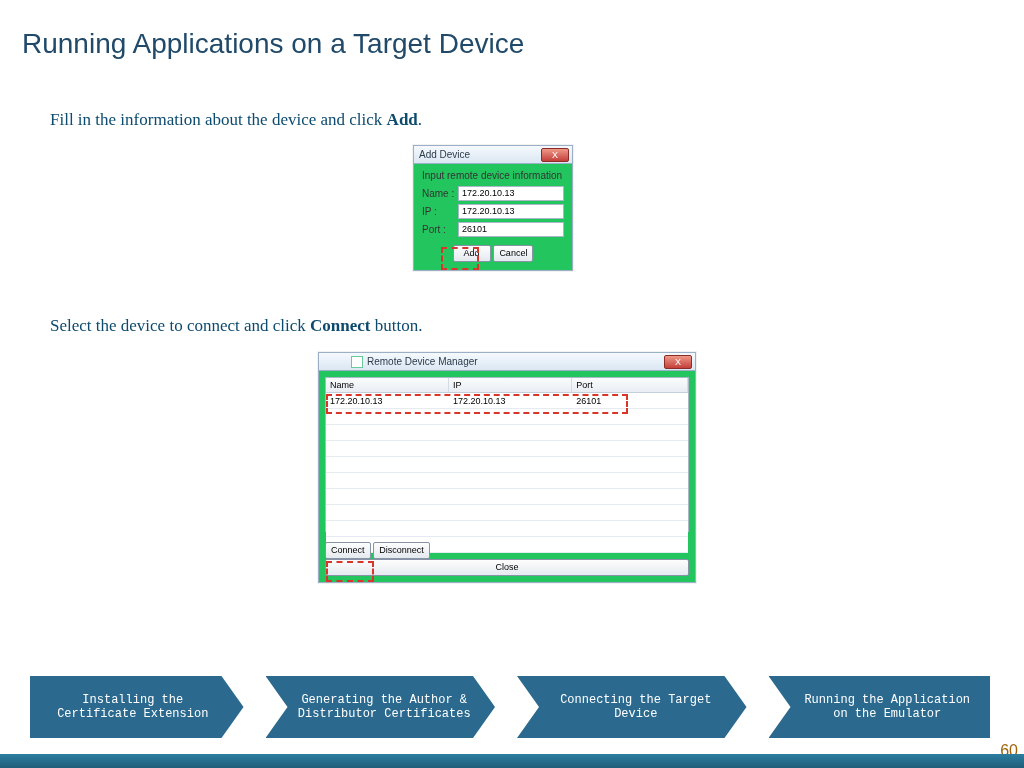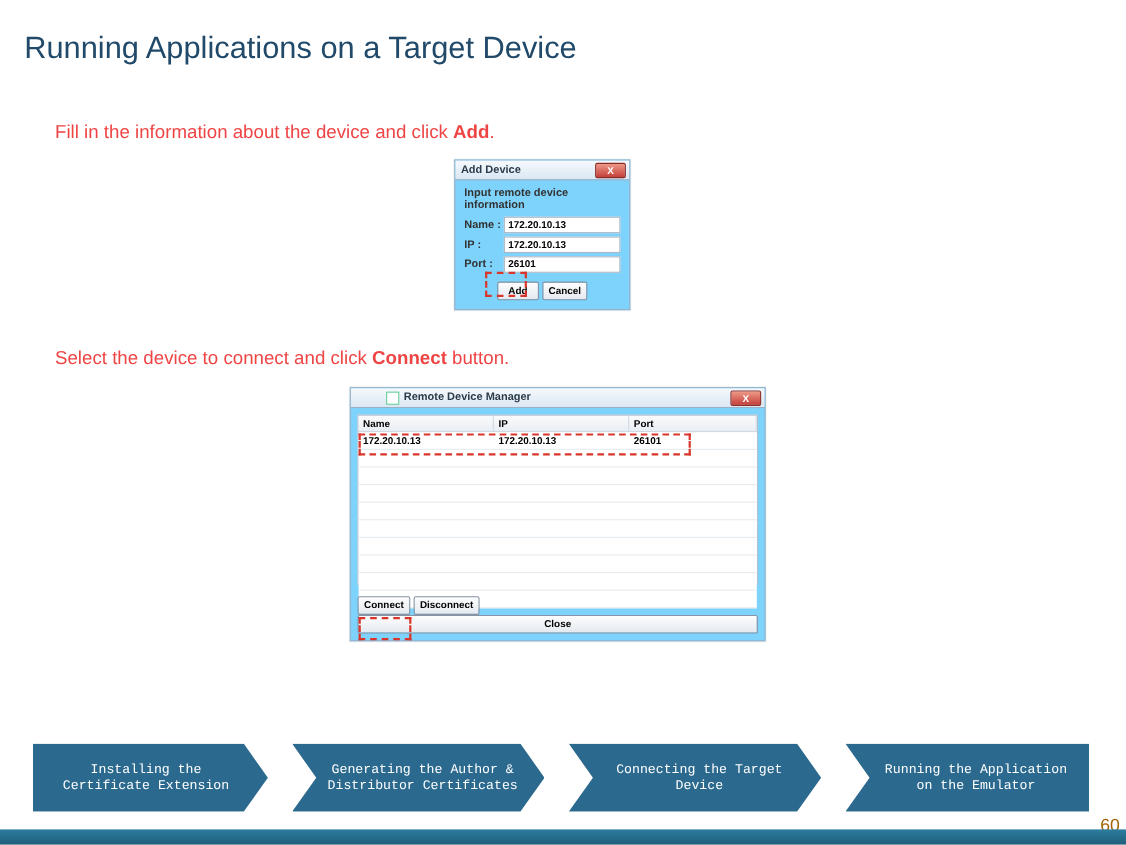--- a/index.html
+++ b/index.html
@@ -16,35 +16,35 @@
     top: 28px;
     left: 22px;
     font-size: 28px;
     color: #214a6a;
     font-weight: 400;
   }
   .instruction {
     position: absolute;
     left: 50px;
     font-size: 17px;
-    color: #ef4444;
+    color: #0c4a6e;
+    font-family: Liberation Serif, serif;
   }
   .instr1 { top: 110px; }
   .instr2 { top: 316px; }
   .bold { font-weight: 700; }
 
   
   .dialog {
     position: absolute;
-    background: #7dd3fc;
+    background: #22c55e;
     border: 1px solid #9bb0c6;
     font-family: "Segoe UI", Tahoma, Arial, sans-serif;
     font-size: 10px;
     box-shadow: 0 0 0 1px rgba(0,0,0,0.05);
-    font-weight: bold;
   }
   .dlg-add { top: 145px; left: 413px; width: 160px; }
   .titlebar {
     height: 18px;
     background: linear-gradient(#f5f9fd, #dbe7f3);
     border-bottom: 1px solid #9bb0c6;
     display: flex;
     align-items: center;
     justify-content: space-between;
     padding: 0 3px 0 5px;

